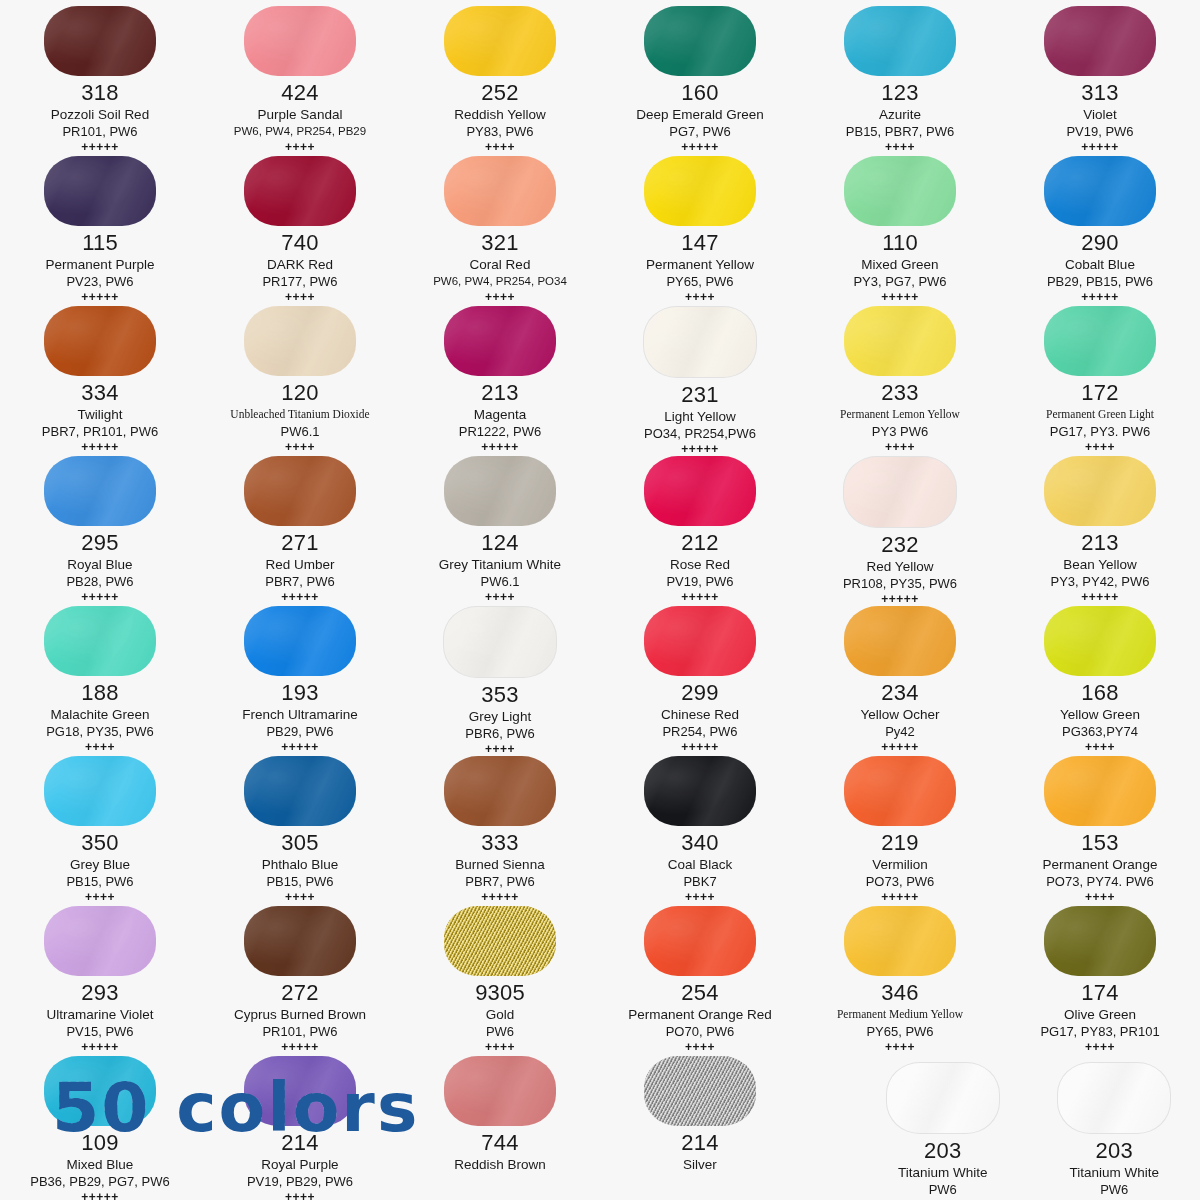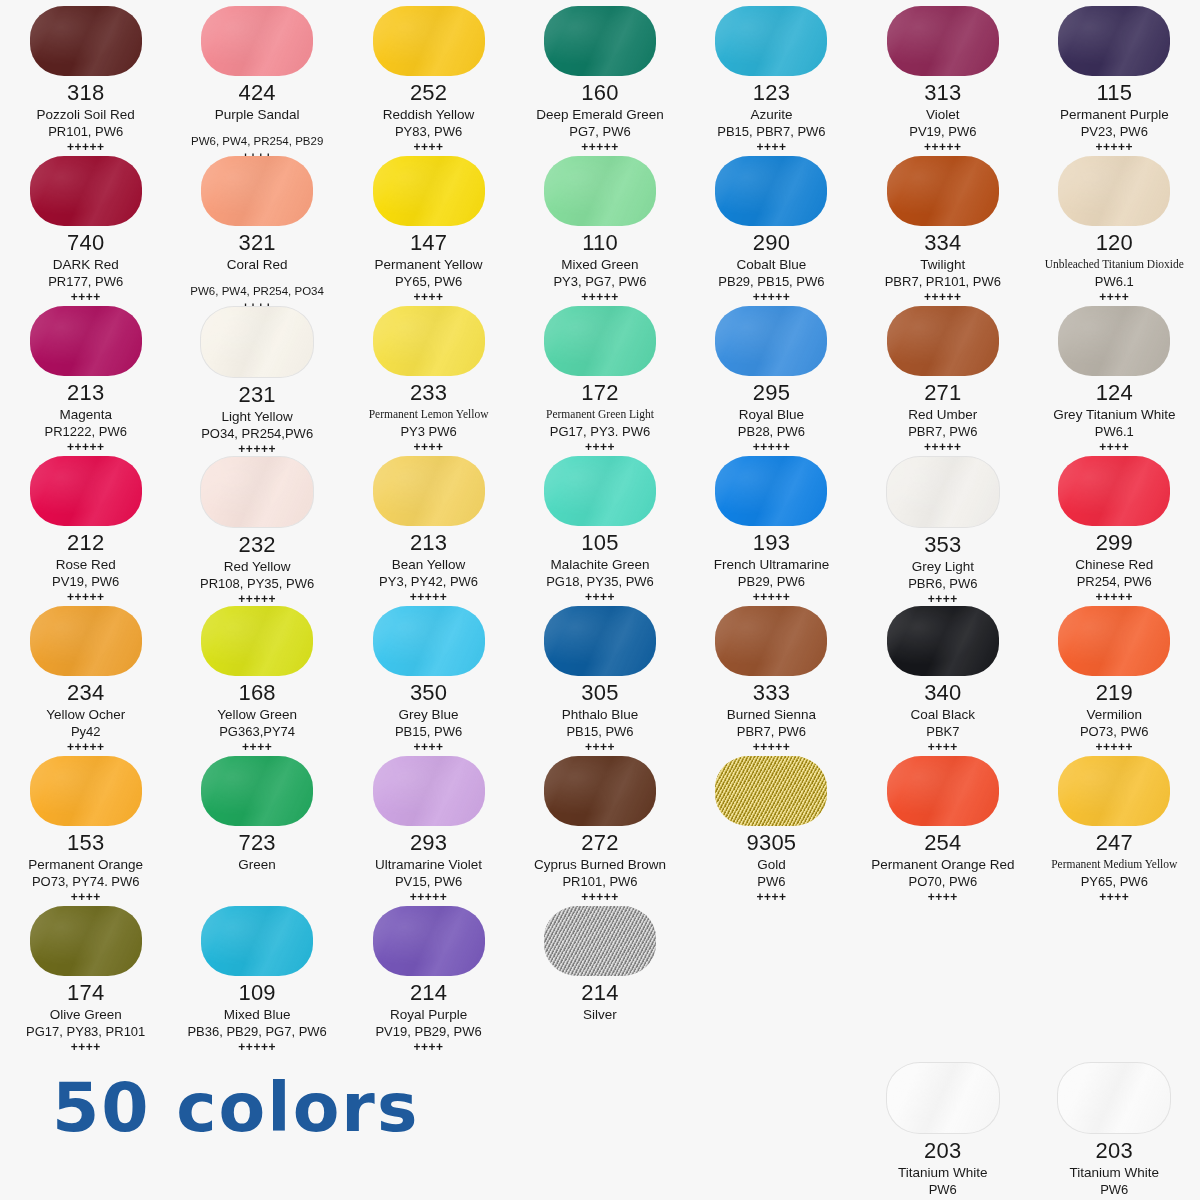--- a/index.html
+++ b/index.html
@@ -12,21 +12,21 @@
     height: 1200px;
     font-family: "Liberation Sans", sans-serif;
     color: #1a1a1a;
     overflow: hidden;
     position: relative;
   }
 
   #grid {
     width: 1200px;
     display: grid;
-    grid-template-columns: repeat(7, 1fr);
+    grid-template-columns: repeat(6, 1fr);
     grid-auto-rows: 150px;
     align-content: start;
   }
 
   .cell {
     display: flex;
     flex-direction: column;
     align-items: center;
     justify-content: flex-start;
     padding-top: 6px;
@@ -71,21 +71,21 @@
     text-align: center;
     white-space: nowrap;
   }
   .cname.small { font-size: 11.5px; font-family: Liberation Serif, serif; }
   .pig {
     font-size: 13px;
     line-height: 17px;
     text-align: center;
     white-space: nowrap;
   }
-  .pig.small { font-size: 11.5px; margin-top: 10px; }
+  .pig.small { font-size: 11.5px; }
   .rate {
     font-size: 12px;
     line-height: 15px;
     letter-spacing: .5px;
     font-weight: 700;
   }
 
   
   #footer {
     position: absolute;
@@ -344,21 +344,21 @@
       </div>
       <div class="code">213</div>
       <div class="cname">Bean Yellow</div>
       <div class="pig">PY3, PY42, PW6</div>
       <div class="rate">+++++</div>
     </div>
     <div class="cell">
       <div class="swatch" style="background: rgb(79, 217, 192);">
         <div class="tex"></div>
       </div>
-      <div class="code">105</div>
+      <div class="code">188</div>
       <div class="cname">Malachite Green</div>
       <div class="pig">PG18, PY35, PW6</div>
       <div class="rate">++++</div>
     </div>
     <div class="cell">
       <div class="swatch" style="background: rgb(16, 129, 228);">
         <div class="tex"></div>
       </div>
       <div class="code">193</div>
       <div class="cname">French Ultramarine</div>
@@ -449,27 +449,20 @@
     <div class="cell">
       <div class="swatch" style="background: rgb(249, 173, 42);">
         <div class="tex"></div>
       </div>
       <div class="code">153</div>
       <div class="cname">Permanent Orange</div>
       <div class="pig">PO73, PY74. PW6</div>
       <div class="rate">++++</div>
     </div>
     <div class="cell">
-      <div class="swatch" style="background: rgb(31, 166, 92);">
-        <div class="tex"></div>
-      </div>
-      <div class="code">723</div>
-      <div class="cname">Green</div>
-    </div>
-    <div class="cell">
       <div class="swatch" style="background: rgb(205, 164, 226);">
         <div class="tex"></div>
       </div>
       <div class="code">293</div>
       <div class="cname">Ultramarine Violet</div>
       <div class="pig">PV15, PW6</div>
       <div class="rate">+++++</div>
     </div>
     <div class="cell">
       <div class="swatch" style="background: rgb(96, 53, 32);">
@@ -495,21 +488,21 @@
       </div>
       <div class="code">254</div>
       <div class="cname">Permanent Orange Red</div>
       <div class="pig">PO70, PW6</div>
       <div class="rate">++++</div>
     </div>
     <div class="cell">
       <div class="swatch" style="background: rgb(247, 193, 51);">
         <div class="tex"></div>
       </div>
-      <div class="code">247</div>
+      <div class="code">346</div>
       <div class="cname small">Permanent Medium Yellow</div>
       <div class="pig">PY65, PW6</div>
       <div class="rate">++++</div>
     </div>
     <div class="cell">
       <div class="swatch" style="background: rgb(109, 106, 28);">
         <div class="tex"></div>
       </div>
       <div class="code">174</div>
       <div class="cname">Olive Green</div>
@@ -526,20 +519,27 @@
       <div class="rate">+++++</div>
     </div>
     <div class="cell">
       <div class="swatch" style="background: rgb(117, 86, 184);">
         <div class="tex"></div>
       </div>
       <div class="code">214</div>
       <div class="cname">Royal Purple</div>
       <div class="pig">PV19, PB29, PW6</div>
       <div class="rate">++++</div>
+    </div>
+    <div class="cell">
+      <div class="swatch" style="background: rgb(212, 121, 122);">
+        <div class="tex"></div>
+      </div>
+      <div class="code">744</div>
+      <div class="cname">Reddish Brown</div>
     </div>
     <div class="cell">
       <div class="swatch metal" style="background: rgb(185, 185, 185);">
         <div class="tex"></div>
       </div>
       <div class="code">214</div>
       <div class="cname">Silver</div>
     </div>
   </div>
 

